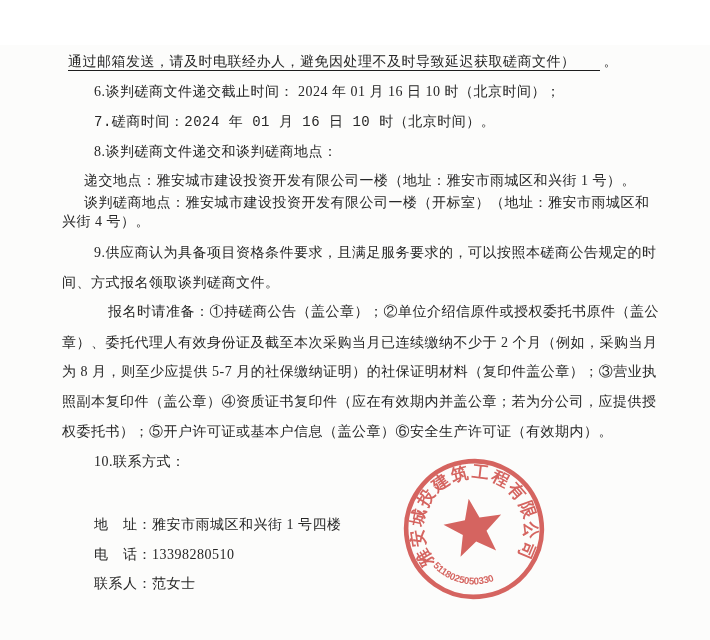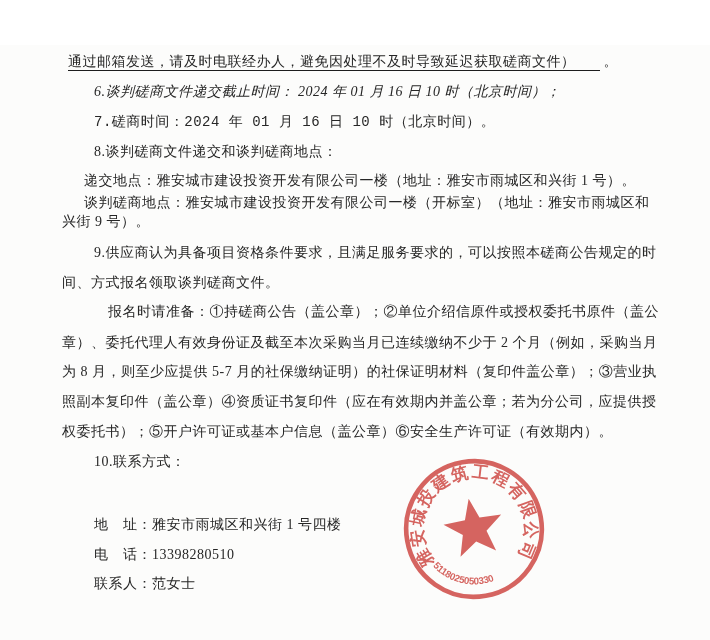--- a/index.html
+++ b/index.html
@@ -57,31 +57,31 @@
 </style>
 </head>
 <body>
 
 <div class="page">
 
   <div class="ln" style="left:68px; top:8px;">
     <span class="u">通过邮箱发送，请及时电联经办人，避免因处理不及时导致延迟获取磋商文件）</span><span class="u-ext"></span><span>。</span>
   </div>
 
-  <div class="ln" style="left:94px; top:38px;font-style:italic;">6.谈判磋商文件递交截止时间： 2024 年 01 月 16 日 10 时（北京时间）；</div>
+  <div class="ln" style="left:94px; top:38px;">6.谈判磋商文件递交截止时间： 2024 年 01 月 16 日 10 时（北京时间）；</div>
 
   <div class="ln" style="left:94px; top:68px;font-family:Liberation Mono, monospace;">7.磋商时间：2024 年 01 月 16 日 10 时（北京时间）。</div>
 
   <div class="ln" style="left:94px; top:98px;">8.谈判磋商文件递交和谈判磋商地点：</div>
 
   <div class="ln" style="left:84px; top:127px;">递交地点：雅安城市建设投资开发有限公司一楼（地址：雅安市雨城区和兴街 1 号）。</div>
 
   <div class="ln" style="left:84px; top:149px;">谈判磋商地点：雅安城市建设投资开发有限公司一楼（开标室）（地址：雅安市雨城区和</div>
 
-  <div class="ln" style="left:62px; top:168px;">兴街 9 号）。</div>
+  <div class="ln" style="left:62px; top:168px;">兴街 4 号）。</div>
 
   <div class="ln" style="left:94px; top:199px;">9.供应商认为具备项目资格条件要求，且满足服务要求的，可以按照本磋商公告规定的时</div>
 
   <div class="ln" style="left:108px; top:258px;">报名时请准备：①持磋商公告（盖公章）；②单位介绍信原件或授权委托书原件（盖公</div>
 
   <div class="ln" style="left:62px; top:229px;">间、方式报名领取谈判磋商文件。</div>
 
   <div class="ln" style="left:62px; top:289px;">章）、委托代理人有效身份证及截至本次采购当月已连续缴纳不少于 2 个月（例如，采购当月</div>
 
   <div class="ln" style="left:62px; top:318px;">为 8 月，则至少应提供 5-7 月的社保缴纳证明）的社保证明材料（复印件盖公章）；③营业执</div>

